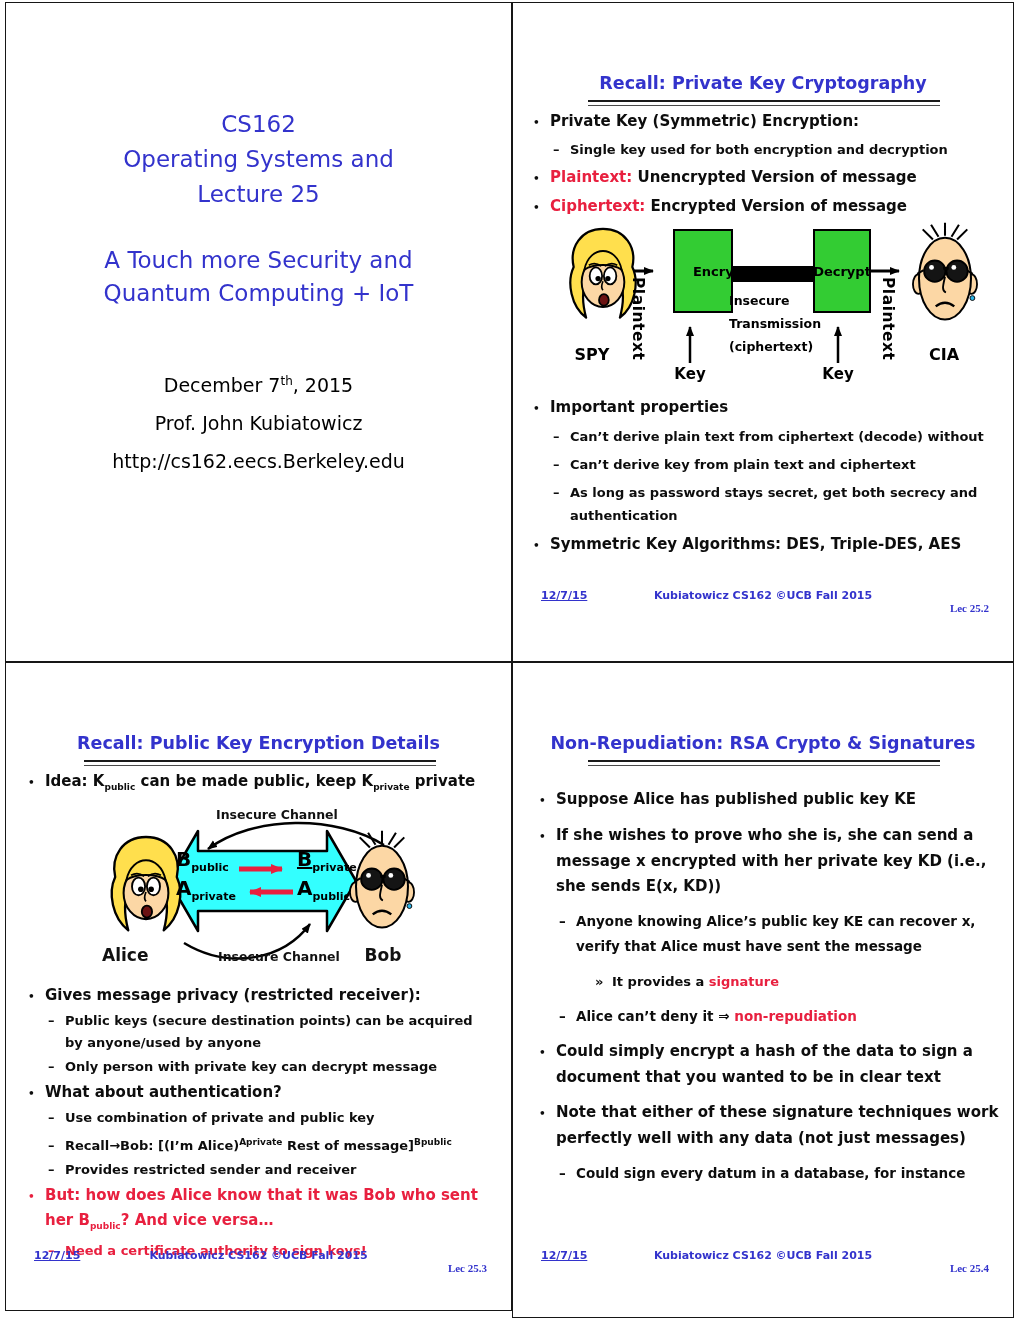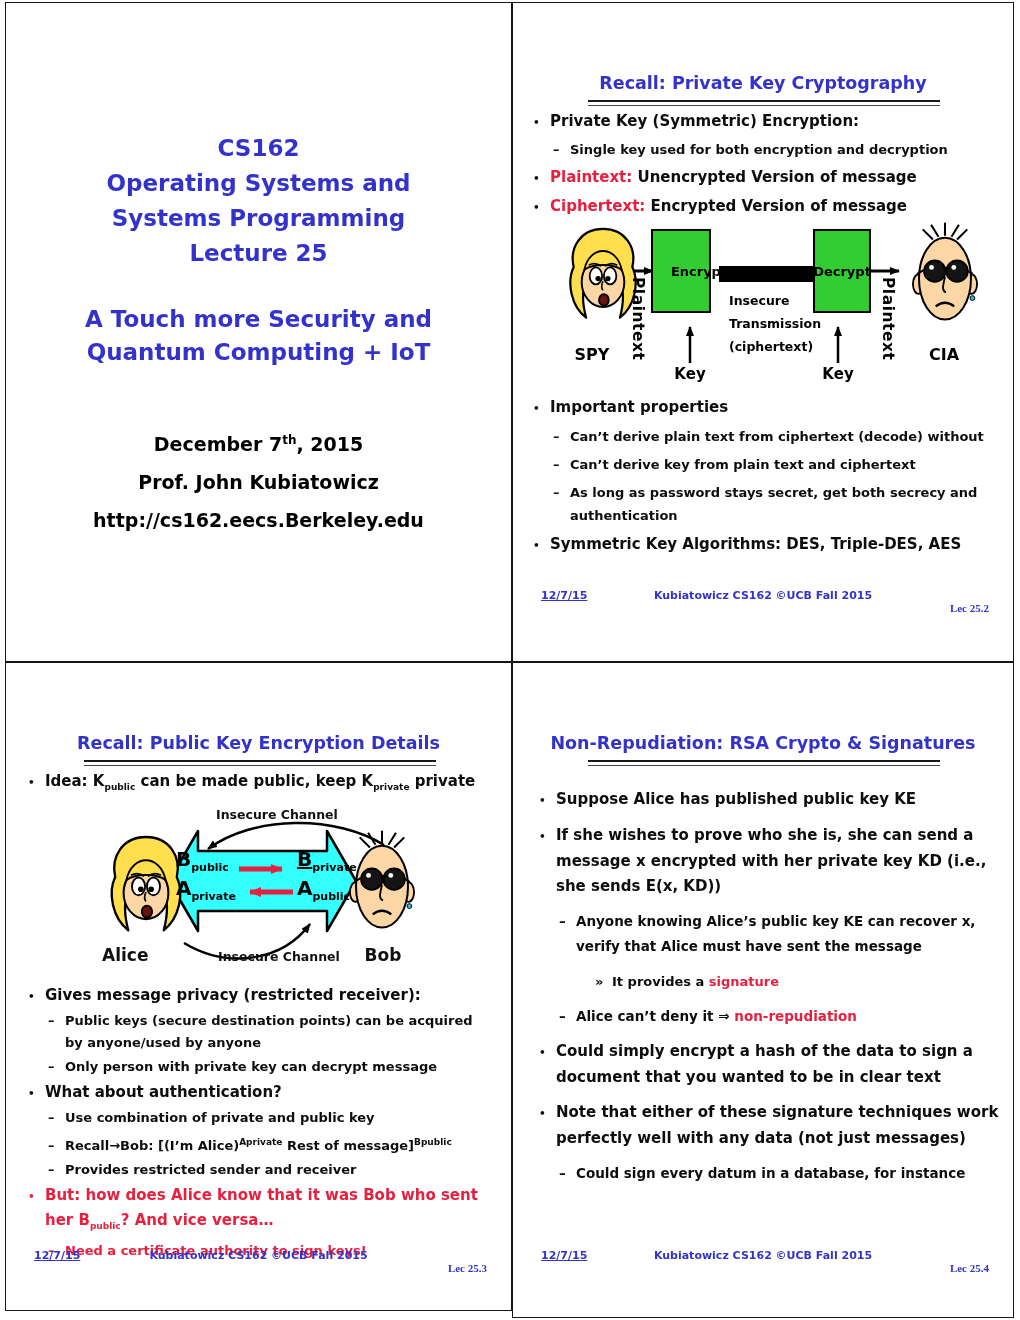--- a/index.html
+++ b/index.html
@@ -14,21 +14,21 @@
     width:1020px;height:1320px;position:relative;background:#ffffff;
     font-family:"DejaVu Sans","Liberation Sans",sans-serif;color:var(--ink);
   }
   .panel{position:absolute;background:#fff;border:1.5px solid #161616;box-sizing:border-box;overflow:hidden;}
   #p1{left:5px;top:2px;width:507px;height:660px;}
   #p2{left:512px;top:2px;width:502px;height:660px;}
   #p3{left:5px;top:662px;width:507px;height:649px;}
   #p4{left:512px;top:662px;width:502px;height:656px;}
 
   
-  .tp{position:absolute;top:104px;left:0;right:0;text-align:center;font-weight:bold;margin-top:24px;}
+  .tp{position:absolute;top:104px;left:0;right:0;text-align:center;font-weight:normal;}
   .tp-t{font-size:23px;line-height:35px;color:var(--blue);white-space:nowrap;}
   .tp-subwrap{margin-top:32px;}
   .tp-s{font-size:23px;line-height:33px;color:var(--blue);white-space:nowrap;}
   .tp-meta{margin-top:52px;font-size:19px;line-height:38px;color:#000;}
   .tp-meta sup{font-size:12px;}
 
   
   .stitle{position:absolute;top:70px;left:0;right:0;text-align:center;
           font-size:17.5px;font-weight:bold;color:var(--blue);white-space:nowrap;}
   .rule{position:absolute;top:97px;height:3px;border-top:2.5px solid #1a1a1a;border-bottom:1.5px solid #4a4a4a;}
@@ -71,21 +71,21 @@
   #p4 .item{margin-bottom:10px;}
 
   
   .d2{position:absolute;top:218px;left:0;width:502px;height:176px;}
   .d2 svg{position:absolute;}
   .d2svg{left:0;top:0;}
   .spysvg{left:50px;top:4px;}
   .ciasvg{left:392px;top:0;}
   .dbox{position:absolute;background:var(--green);border:2px solid #000;box-sizing:border-box;
         display:flex;align-items:center;justify-content:center;font-weight:bold;font-size:13px;color:#000;}
-  .enc{left:138px;top:8px;width:60px;height:84px;padding-left:36px;}
+  .enc{left:160px;top:8px;width:60px;height:84px;padding-left:36px;}
   .dec{left:300px;top:8px;width:58px;height:84px;}
   .vtext{position:absolute;writing-mode:vertical-rl;font-weight:bold;font-size:15.5px;letter-spacing:0.5px;color:#000;}
   .vl{left:116px;top:56px;}
   .vr{left:366px;top:56px;}
   .dlab{position:absolute;font-weight:bold;text-align:center;color:#000;}
   .spylab{left:44px;top:124px;width:70px;font-size:16px;}
   .cialab{left:398px;top:124px;width:66px;font-size:16px;}
   .keyl{left:152px;top:144px;width:50px;font-size:15px;}
   .keyr{left:300px;top:144px;width:50px;font-size:15px;}
   .instr{position:absolute;left:216px;top:68px;font-size:12.5px;font-weight:bold;line-height:23px;color:#000;}
@@ -140,21 +140,20 @@
       <path d="M33,92 Q43,84 53,92" stroke="#000" stroke-width="2.5" fill="none"></path>
       <circle cx="72.5" cy="83" r="2.6" fill="#2ab4e8" stroke="#000" stroke-width="1"></circle>
     </symbol>
   </defs>
 </svg>
 
 <section class="panel" id="p1">
   <div class="tp">
     <div class="tp-t">CS162</div>
     <div class="tp-t">Operating Systems and</div>
-    <div class="tp-t">Systems Programming</div>
     <div class="tp-t">Lecture 25</div>
     <div class="tp-subwrap">
       <div class="tp-s">A Touch more Security and</div>
       <div class="tp-s">Quantum Computing + IoT</div>
     </div>
     <div class="tp-meta">
       <div><span>December 7</span><sup>th</sup><span>, 2015</span></div>
       <div>Prof. John Kubiatowicz</div>
       <div>http://cs162.eecs.Berkeley.edu</div>
     </div>

